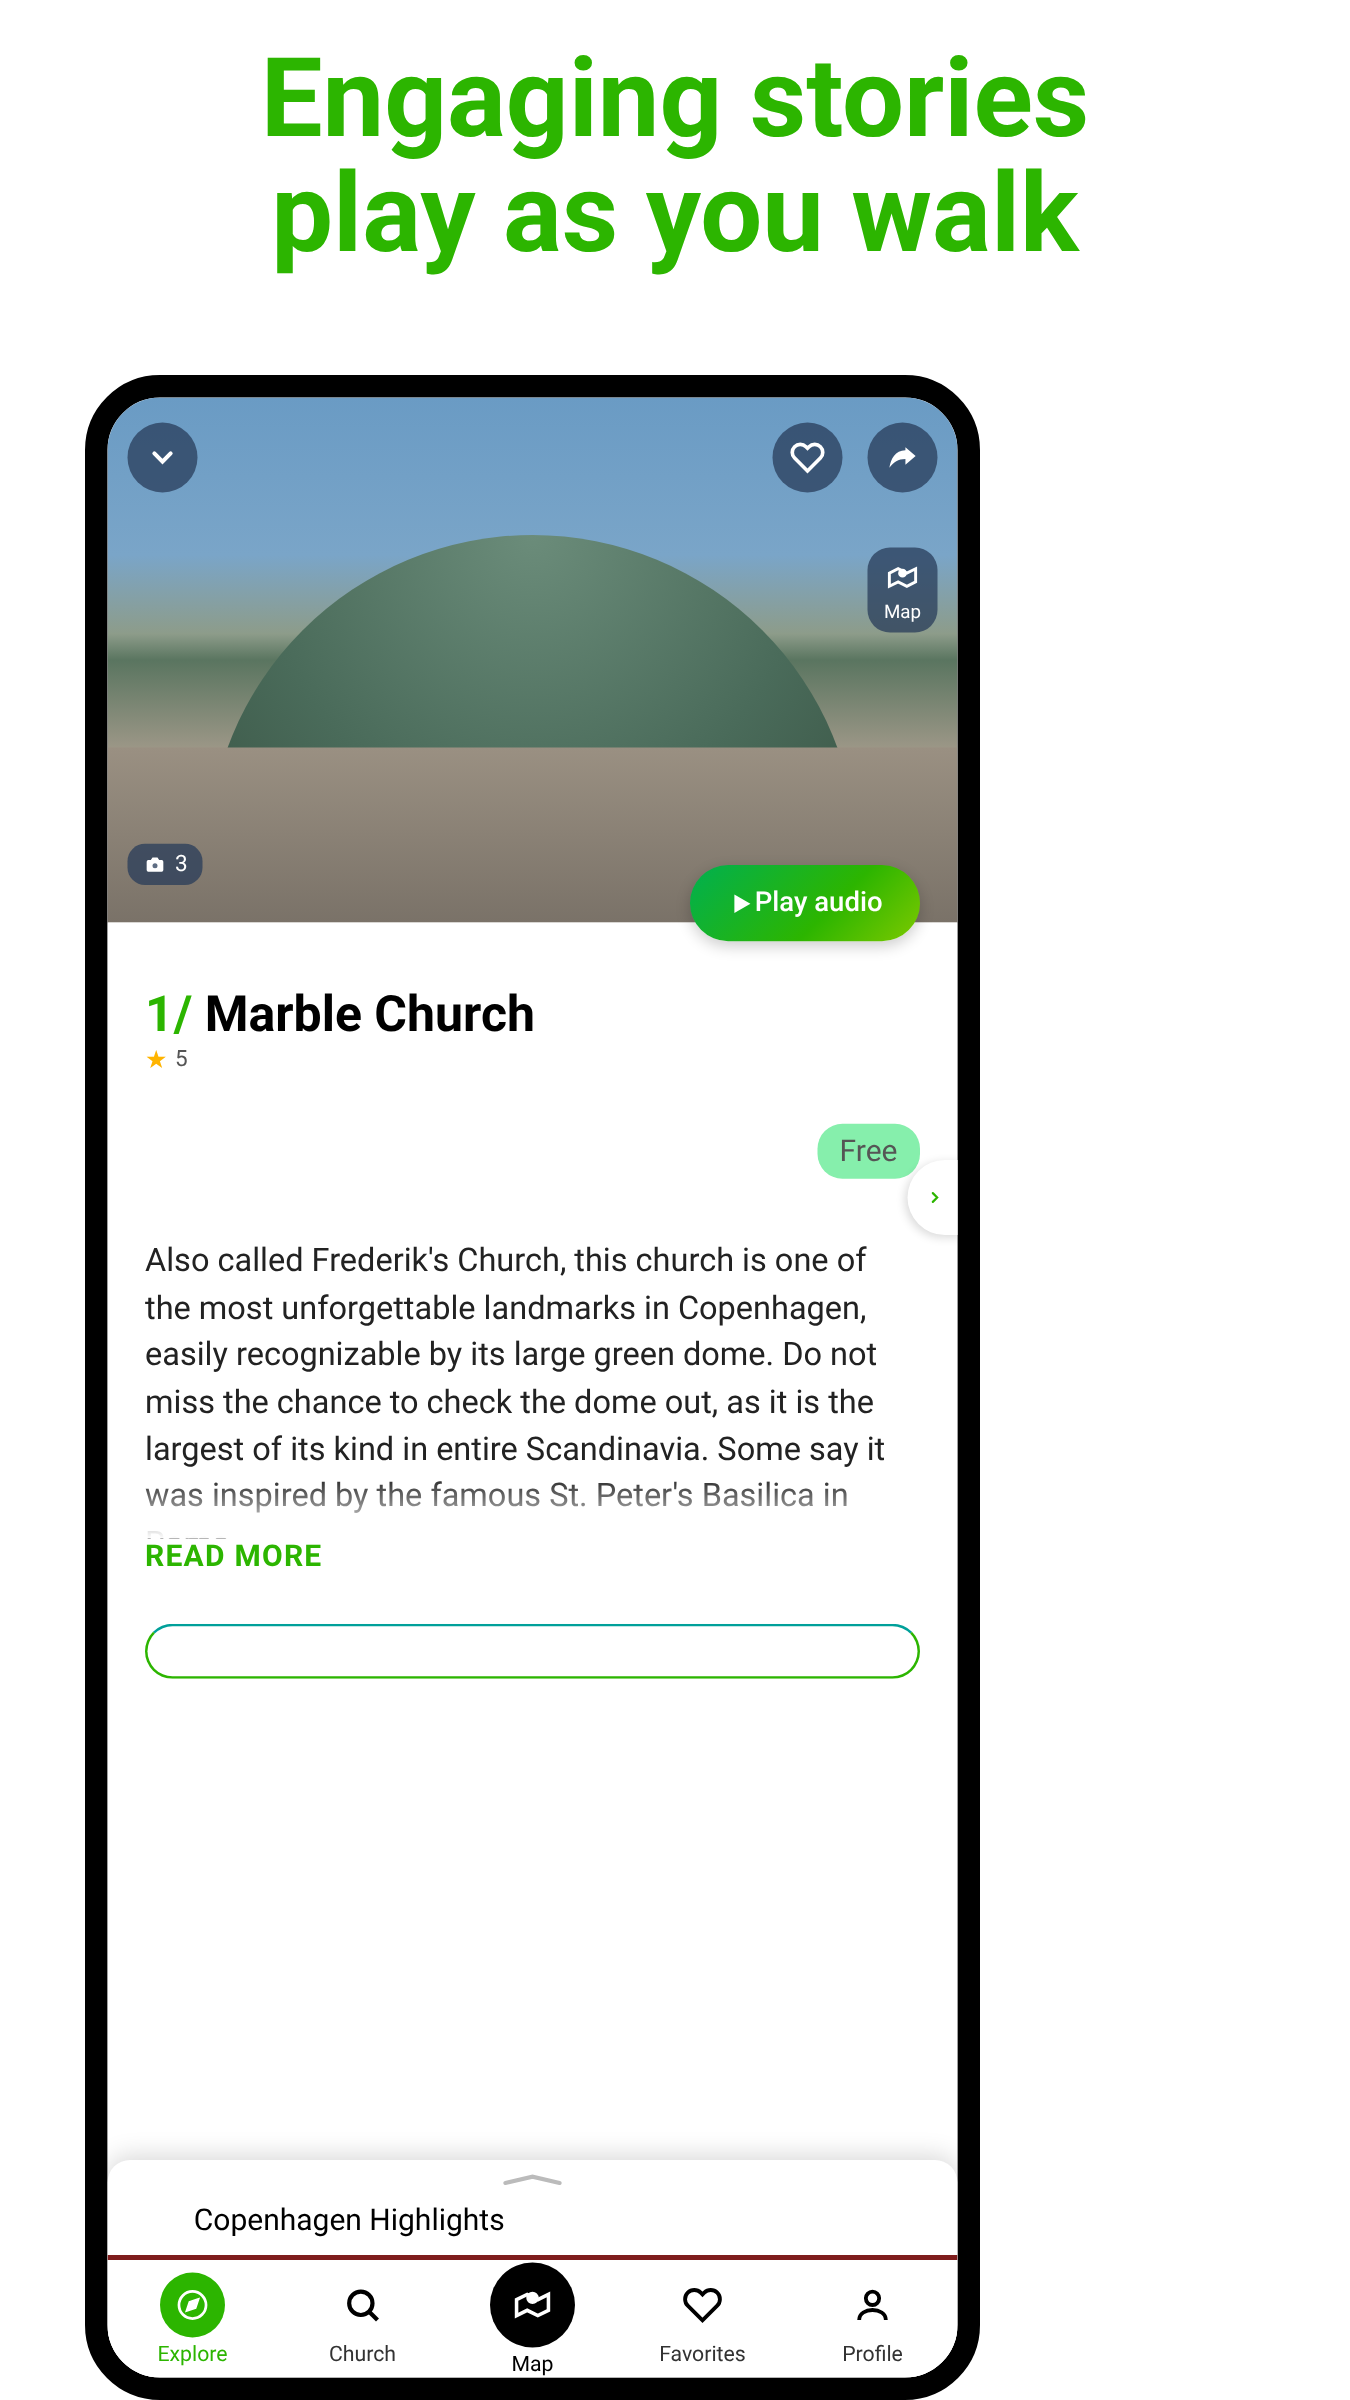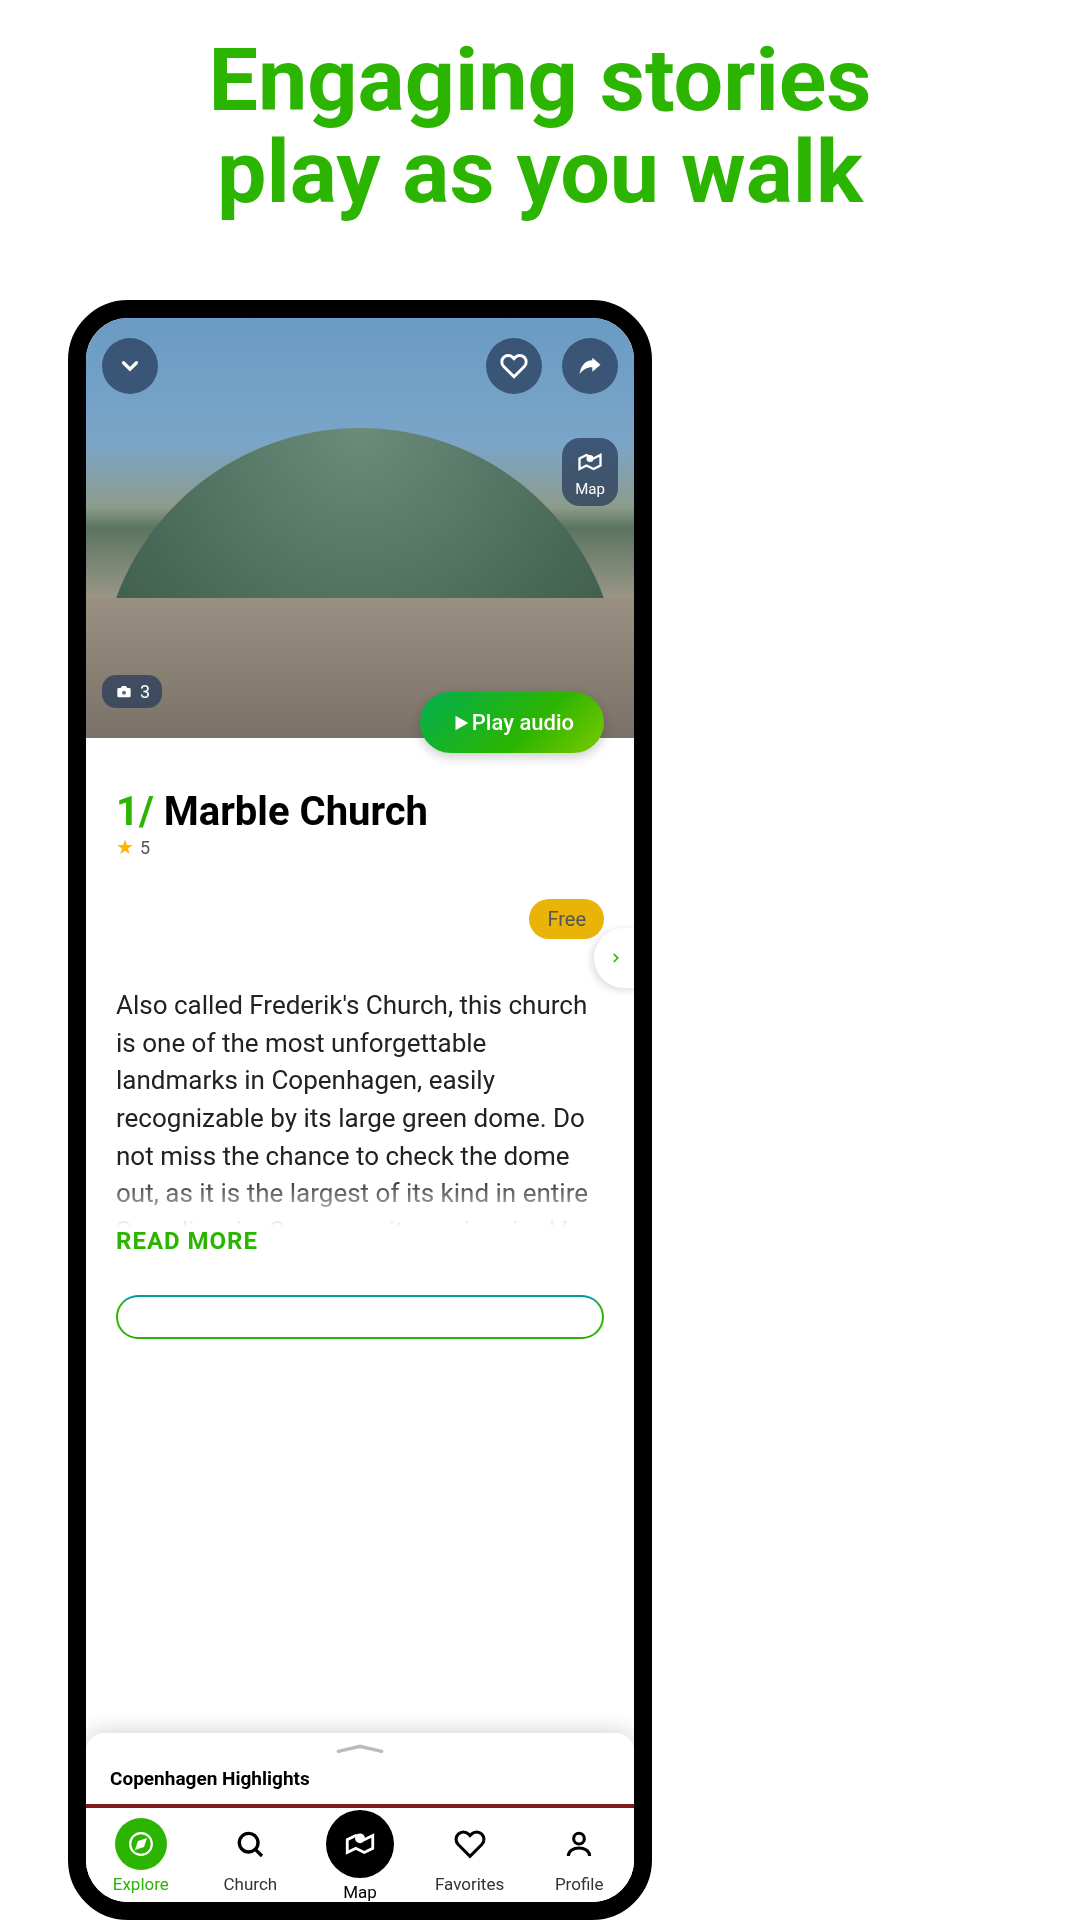--- a/index.html
+++ b/index.html
@@ -16,21 +16,21 @@
     font-size: 88px;
     font-weight: 700;
     color: #2cb500;
     line-height: 1.05;
     padding-top: 34px;
   }
   .phone-frame {
     position: absolute;
     top: 300px;
     left: 68px;
-    width: 584px;
+    width: 716px;
     height: 1620px;
     border: 18px solid #000;
     border-radius: 60px;
     background: #fff;
     overflow: hidden;
   }
   .phone-frame::before, .phone-frame::after {
     content: "";
     position: absolute;
     background: #000;
@@ -135,25 +135,25 @@
     align-items: baseline;
     justify-content: space-between;
     flex-direction: column;
   }
   .poi-title { font-size: 40px; font-weight: 700; color: #000; }
   .poi-index { color: #2cb500; font-weight: 700; }
   .rating { display: flex; align-items: center; gap: 6px; font-size: 18px; color: #555; }
   .star { color: #ffb400; font-size: 20px; }
   .free-badge-row { display: flex; justify-content: flex-end; margin-top: 40px; }
   .free-badge {
-    background: #eab308;
+    background: #86efac;
     color: #555;
     border-radius: 20px;
     padding: 8px 18px;
-    font-size: 20px;
+    font-size: 24px;
   }
   .next-arrow {
     position: absolute;
     right: -4px;
     top: 190px;
     width: 44px; height: 60px;
     background: #fff;
     border-radius: 30px 0 0 30px;
     box-shadow: -2px 2px 8px rgba(0,0,0,0.15);
     display: flex; align-items: center; justify-content: center;
@@ -197,24 +197,25 @@
     box-shadow: 0 -4px 20px rgba(0,0,0,0.15);
     border-radius: 18px 18px 0 0;
     padding-top: 10px;
   }
   .sheet-handle {
     width: 60px; height: 10px;
     margin: 0 auto 14px;
     display: block;
   }
   .sheet-title {
-    font-size: 19px;
-    font-weight: 700;
+    font-size: 24px;
+    font-weight: 400;
     padding: 0 24px 14px;
     color: #000;
+    margin-left: 45px;
   }
   .nav-bar {
     display: flex;
     justify-content: space-around;
     align-items: flex-start;
     border-top: 4px solid #7f1d1d;
     padding: 10px 0 0;
   }
   .nav-item {
     display: flex;

